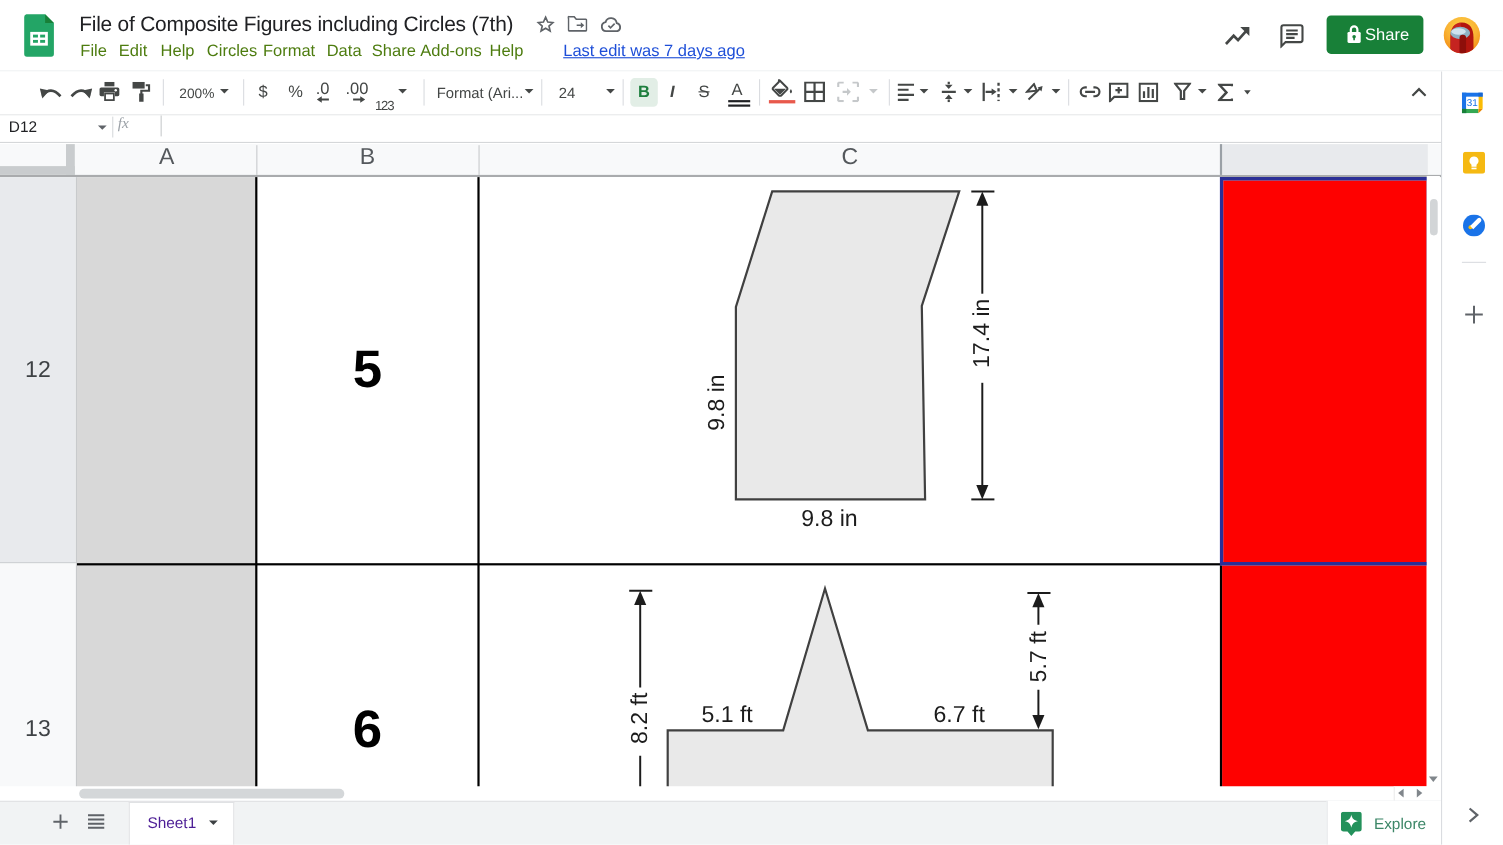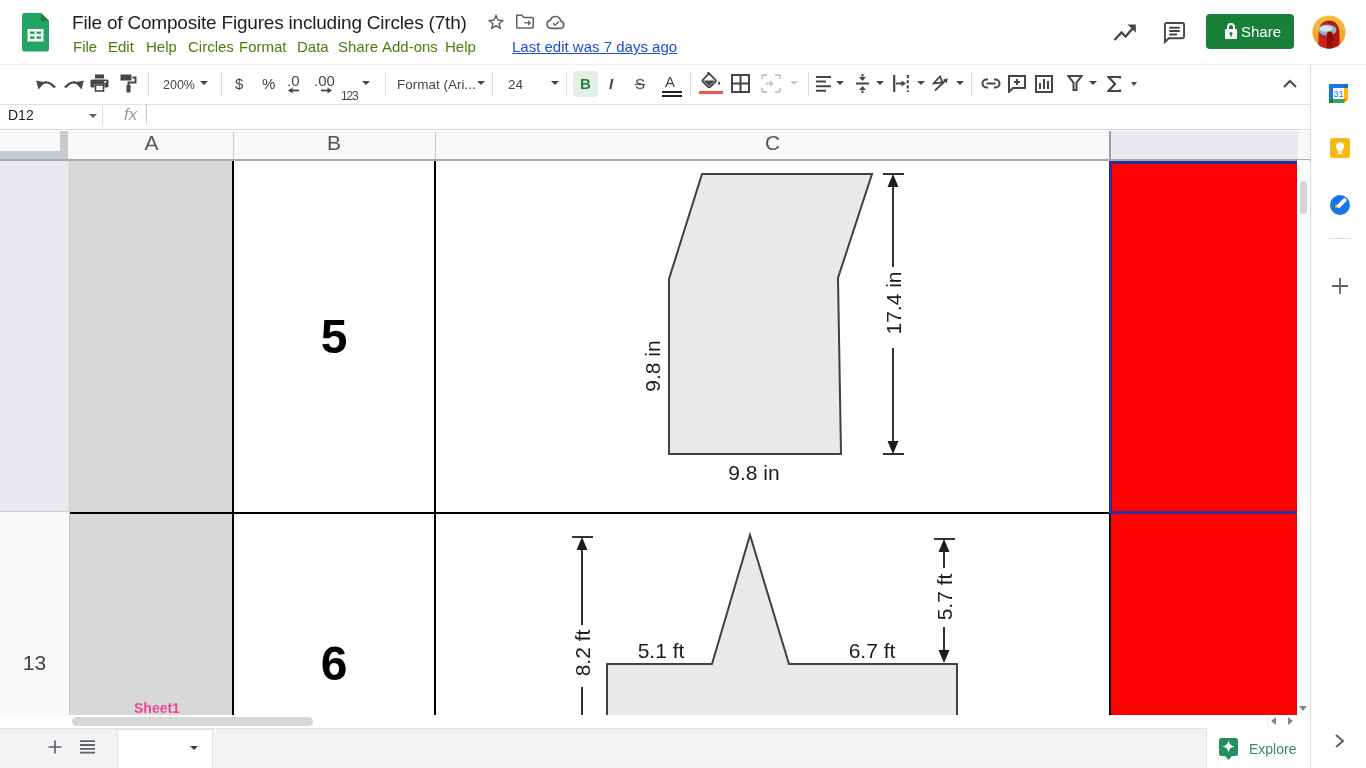--- a/index.html
+++ b/index.html
@@ -247,41 +247,42 @@
   <svg class="abs" style="left:1283px;top:79px;" width="14" height="9" viewBox="0 0 14 9">
     <path fill="none" stroke="#444746" stroke-width="2" d="M1 8 l6 -6 6 6"></path>
   </svg>
 
   <div class="abs" style="left:0;top:105px;width:1310px;height:25px;background:#fff;border-bottom:1px solid #d5d7d9;"></div>
 
   <div class="abs" style="left:8px;top:107px;font-size:14px;color:#202124;">D12</div>
   <div class="caret" style="left:89px;top:114px;border-top-color:#5f6368;"></div>
   <div class="abs" style="left:102px;top:106px;width:1px;height:19px;background:#d8dadc;"></div>
 
-  <div class="abs" style="left:124px;top:105px;font-size:17px;font-style:italic;font-family:Liberation Sans, sans-serif;color:#9aa0a6;">fx</div>
+  <div class="abs" style="left:107px;top:105px;font-size:14px;font-style:italic;font-family:Liberation Serif, serif;color:#9aa0a6;">fx</div>
   <div class="abs" style="left:146px;top:105px;width:1px;height:19px;background:#c8cacc;"></div>
 
   <div class="abs" style="left:0;top:131px;width:1310px;height:28px;background:#f8f9fa;"></div>
   <div class="abs" style="left:0;top:159px;width:1310px;height:2px;background:#a9abad;"></div>
 
   <div class="abs" style="left:70px;top:131px;width:163px;height:28px;font-size:21px;color:#54585c;text-align:center;line-height:24px;">A</div>
 
   <div class="abs" style="left:233px;top:131px;width:202px;height:28px;font-size:21px;color:#54585c;text-align:center;line-height:24px;">B</div>
 
   <div class="abs" style="left:435px;top:131px;width:675px;height:28px;font-size:21px;color:#54585c;text-align:center;line-height:24px;">C</div>
 
   <div class="abs" style="left:1111px;top:131px;width:187px;height:28px;background:#e8eaed;"></div>
   <div class="abs" style="left:233px;top:132px;width:1px;height:27px;background:#c8cacc;"></div>
   <div class="abs" style="left:435px;top:132px;width:1px;height:27px;background:#c8cacc;"></div>
   <div class="abs" style="left:1109px;top:131px;width:2px;height:28px;background:#9aa0a6;"></div>
 
   <div class="abs" style="left:60px;top:131px;width:8px;height:28px;background:#c9ccce;"></div>
   <div class="abs" style="left:0;top:151px;width:68px;height:8px;background:#c9ccce;"></div>
 
   <div class="abs" style="left:0;top:161px;width:69px;height:351px;background:#e8eaed;"></div>
+  <div class="abs" style="left:0;top:161px;width:69px;height:351px;font-size:21px;color:#3e4245;text-align:center;line-height:351px;">12</div>
 
   <div class="abs" style="left:0;top:512px;width:69px;height:203px;background:#f8f9fa;"></div>
   <div class="abs" style="left:0;top:512px;width:69px;height:302px;font-size:21px;color:#3e4245;text-align:center;line-height:302px;">13</div>
   <div class="abs" style="left:69px;top:161px;width:1px;height:554px;background:#c8cacc;"></div>
   <div class="abs" style="left:0;top:511px;width:69px;height:1px;background:#cdd0d2;"></div>
 
   <div class="abs" style="left:70px;top:161px;width:163px;height:554px;background:#d8d8d8;"></div>
 
   <div class="abs" style="left:233px;top:161px;width:202px;height:351px;background:#fff;"></div>
 
@@ -372,21 +373,21 @@
 
   <svg class="abs" style="left:48px;top:740px;" width="14" height="14" viewBox="0 0 14 14">
     <path stroke="#5f6368" stroke-width="1.7" d="M7 0.5 V13.5 M0.5 7 H13.5"></path>
   </svg>
 
   <svg class="abs" style="left:80px;top:740px;" width="15" height="14" viewBox="0 0 15 14">
     <path stroke="#5f6368" stroke-width="1.8" d="M0 1.2 h15 M0 5 h15 M0 8.8 h15 M0 12.6 h15"></path>
   </svg>
 
   <div class="abs" style="left:117px;top:729px;width:96px;height:39px;background:#fff;border:1px solid #e0e2e4;border-bottom:none;"></div>
-  <div class="abs" style="left:134px;top:700px;font-size:14px;font-weight:bold;color:#ec4899;">Sheet1</div>
+  <div class="abs" style="left:134px;top:740px;font-size:14px;font-weight:normal;color:#4c1d95;">Sheet1</div>
   <div class="caret" style="left:190px;top:746px;border-top-color:#3c4043;"></div>
 
   <div class="abs" style="left:1206px;top:728px;width:104px;height:40px;background:#fff;border-left:1px solid #e4e6e8;"></div>
 
   <svg class="abs" style="left:1219px;top:738px;" width="19" height="22" viewBox="0 0 19 22">
     <path d="M2.5 0 h14 a2.5 2.5 0 0 1 2.5 2.5 v13 a2.5 2.5 0 0 1 -2.5 2.5 H13 l-3.5 4 -3.5 -4 H2.5 A2.5 2.5 0 0 1 0 15.5 v-13 A2.5 2.5 0 0 1 2.5 0 Z" fill="#23915b"></path>
     <path d="M9.5 2.5 c.6 3.6 2.4 5.4 6 6 c-3.6 .6 -5.4 2.4 -6 6 c-.6 -3.6 -2.4 -5.4 -6 -6 c3.6 -.6 5.4 -2.4 6 -6 z" fill="#fff"></path>
   </svg>
 
   <div class="abs" style="left:1249px;top:741px;font-size:14px;color:#3d8768;">Explore</div>

